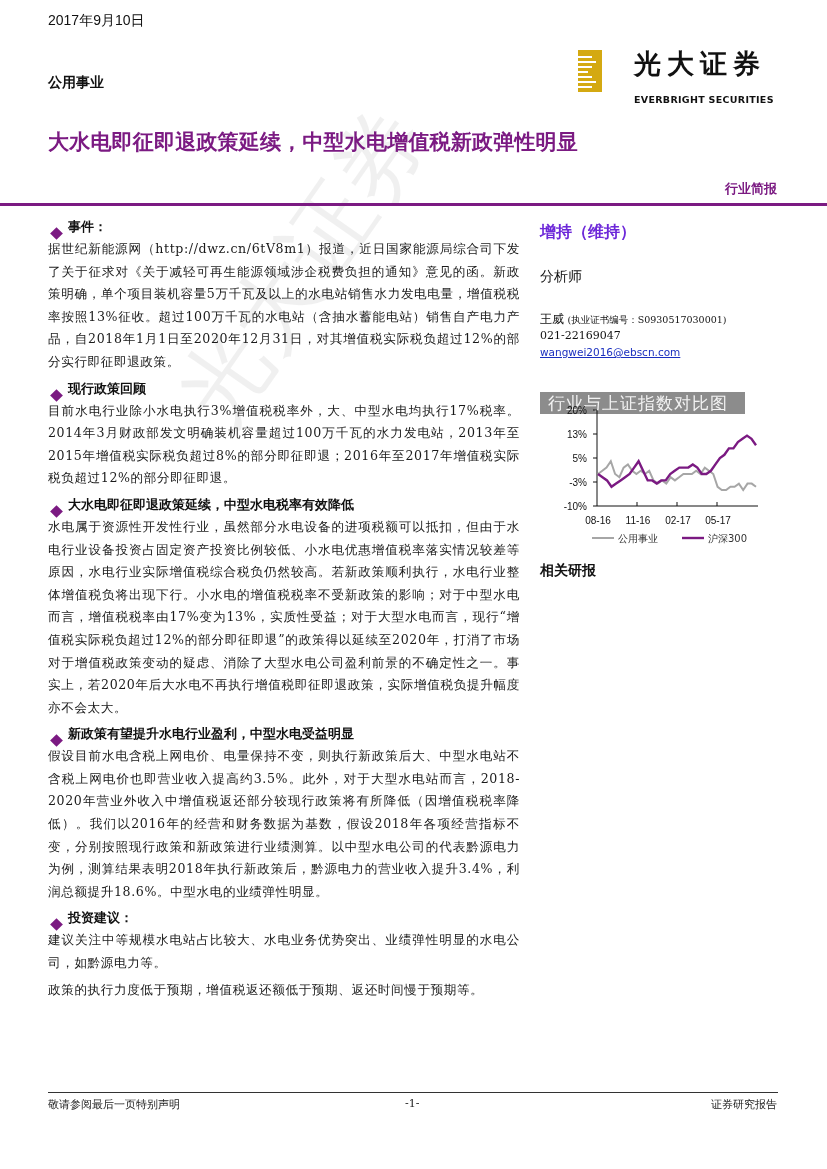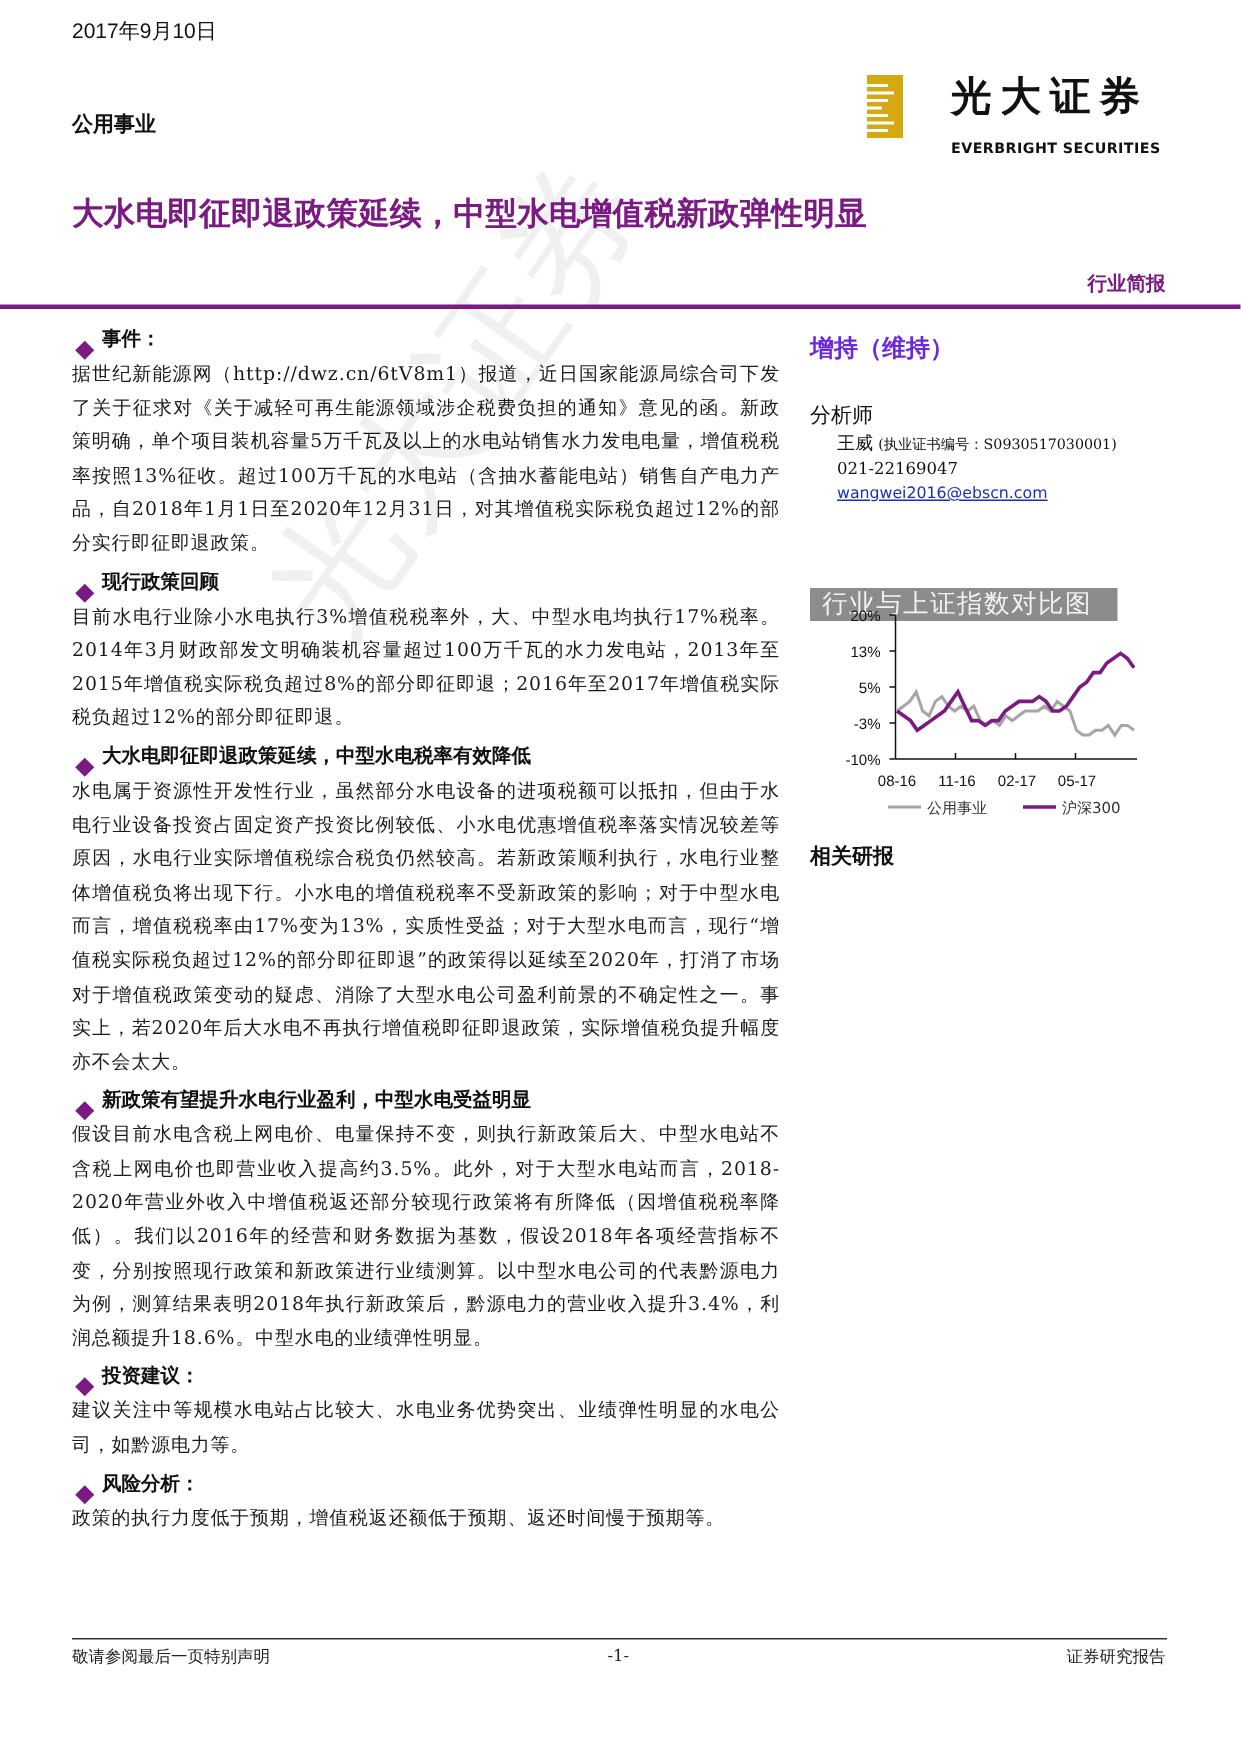--- a/index.html
+++ b/index.html
@@ -15,21 +15,21 @@
   .logo-en { position:absolute; left:56px; top:34px; font-family:"DejaVu Sans",sans-serif; font-weight:bold; font-size:9.5px; letter-spacing:0.3px; color:#111; white-space:nowrap;margin-top:12px; }
   .title { left:48px; top:128px; font-family:"DejaVu Sans",sans-serif; font-weight:bold; font-size:21px; color:#7b1a82; letter-spacing:0.2px; }
   .report-type { right:50px; top:180px; font-family:"DejaVu Sans",sans-serif; font-weight:bold; font-size:13px; color:#7b1a82; }
   .topline { left:0; top:203px; width:827px; height:3px; background:#7b1a82; }
   .main { left:48px; top:216px; width:472px; }
   .sec-head { font-family:"DejaVu Sans",sans-serif; font-weight:bold; font-size:13px; color:#111; height:22px; line-height:22px; display:flex; align-items:flex-end; }
   .diamond { display:inline-block; width:9px; height:9px; background:#7b1a82; transform:rotate(45deg); margin:0 7px 0 4px; }
   .para { font-size:12.6px; line-height:22.6px; text-align:justify; color:#1a1a1a; margin:0 0 4px 0; letter-spacing:0.6px; }
   .rating { left:540px; top:222px; font-family:"DejaVu Sans",sans-serif; font-weight:bold; font-size:16px; color:#6d28d9; }
   .analyst-h { left:540px; top:268px; font-family:"DejaVu Sans",sans-serif; font-weight:normal; font-size:14px; color:#111; }
-  .analyst { left:540px; top:287px; font-size:11px; line-height:16px; color:#111;margin-left:18px; }
+  .analyst { left:540px; top:311px; font-size:11px; line-height:16px; color:#111; }
   .analyst .nm { font-family:"DejaVu Sans",sans-serif; font-size:12px; }
   .analyst .cert { font-size:9.5px; }
   .analyst a { color:#1a2fbf; text-decoration:underline; font-family:"DejaVu Sans",sans-serif; font-size:10.5px; }
   .chart-head { left:540px; top:392px; width:205px; height:22px; background:#8c8c8c; color:#f2f2f2; font-size:17px; line-height:22px; padding-left:8px; box-sizing:border-box; letter-spacing:1px; }
   .chart { left:540px; top:400px; width:237px; height:150px; }
   .related { left:540px; top:562px; font-family:"DejaVu Sans",sans-serif; font-weight:bold; font-size:14px; color:#111; }
   .botline { left:48px; top:1092px; width:730px; height:1px; background:#333; }
   .foot { top:1097px; font-size:11px; color:#222; }
   .watermark { left:150px; top:380px; font-size:90px; color:rgba(0,0,0,0.06); transform:rotate(-55deg); transform-origin:left top; white-space:nowrap; pointer-events:none; font-family:"DejaVu Serif",serif; }
 </style>
@@ -89,24 +89,20 @@
     <p class="para">假设目前水电含税上网电价、电量保持不变，则执行新政策后大、中型水电站不含税上网电价也即营业收入提高约3.5%。此外，对于大型水电站而言，2018-2020年营业外收入中增值税返还部分较现行政策将有所降低（因增值税税率降低）。我们以2016年的经营和财务数据为基数，假设2018年各项经营指标不变，分别按照现行政策和新政策进行业绩测算。以中型水电公司的代表黔源电力为例，测算结果表明2018年执行新政策后，黔源电力的营业收入提升3.4%，利润总额提升18.6%。中型水电的业绩弹性明显。</p>
   </div>
   <div>
     <div class="sec-head">
         <span class="diamond"></span>
         <span>投资建议：</span>
       </div>
     <p class="para">建议关注中等规模水电站占比较大、水电业务优势突出、业绩弹性明显的水电公司，如黔源电力等。</p>
   </div>
   <div>
-    <div class="sec-head">
-        <span class="diamond"></span>
-        <span>风险分析：</span>
-      </div>
     <p class="para">政策的执行力度低于预期，增值税返还额低于预期、返还时间慢于预期等。</p>
   </div>
 </div>
 
 <div class="abs rating">增持（维持）</div>
 <div class="abs analyst-h">分析师</div>
 <div class="abs analyst">
   <div><span class="nm">王威</span> <span class="cert">(执业证书编号：S0930517030001)</span></div>
   <div>021-22169047</div>
   <div><a>wangwei2016@ebscn.com</a></div>

